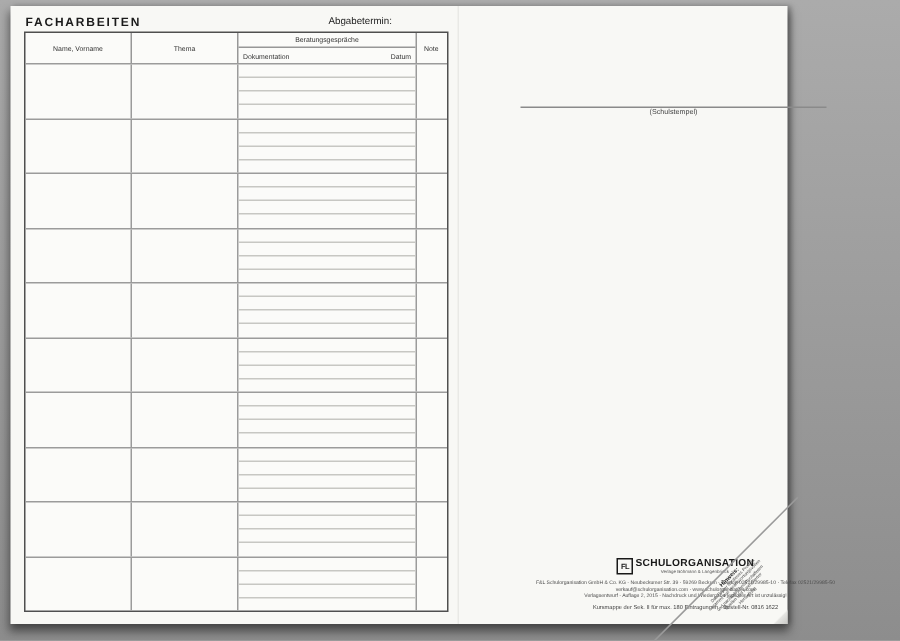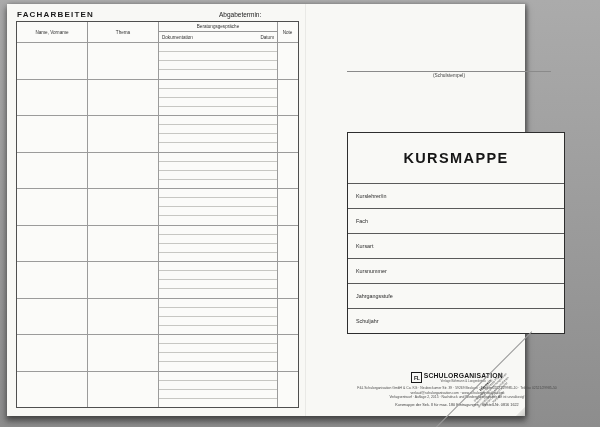--- a/index.html
+++ b/index.html
@@ -193,29 +193,20 @@
           </div>
           <div class="bcell"></div>
         </div>
       </div>
   </div>
 
   <div class="stampline">
     <div class="stampcap">(Schulstempel)</div>
   </div>
 
-  <div class="cover">
-    <div class="ctitle">KURSMAPPE</div>
-    <div class="kfield">Kurslehrer/in</div>
-    <div class="kfield">Fach</div>
-    <div class="kfield">Kursart</div>
-    <div class="kfield">Kursnummer</div>
-    <div class="kfield">Jahrgangsstufe</div>
-    <div class="kfield">Schuljahr</div>
-  </div>
 
   <div class="pub">
     <div class="logoline">
       <div class="logomark">FL</div>
       <div>
         <div class="logoword">SCHULORGANISATION</div>
         <div class="logosub">Verlage Böhmann &amp; Langenbrinck</div>
       </div>
     </div>
     <div class="addr">

